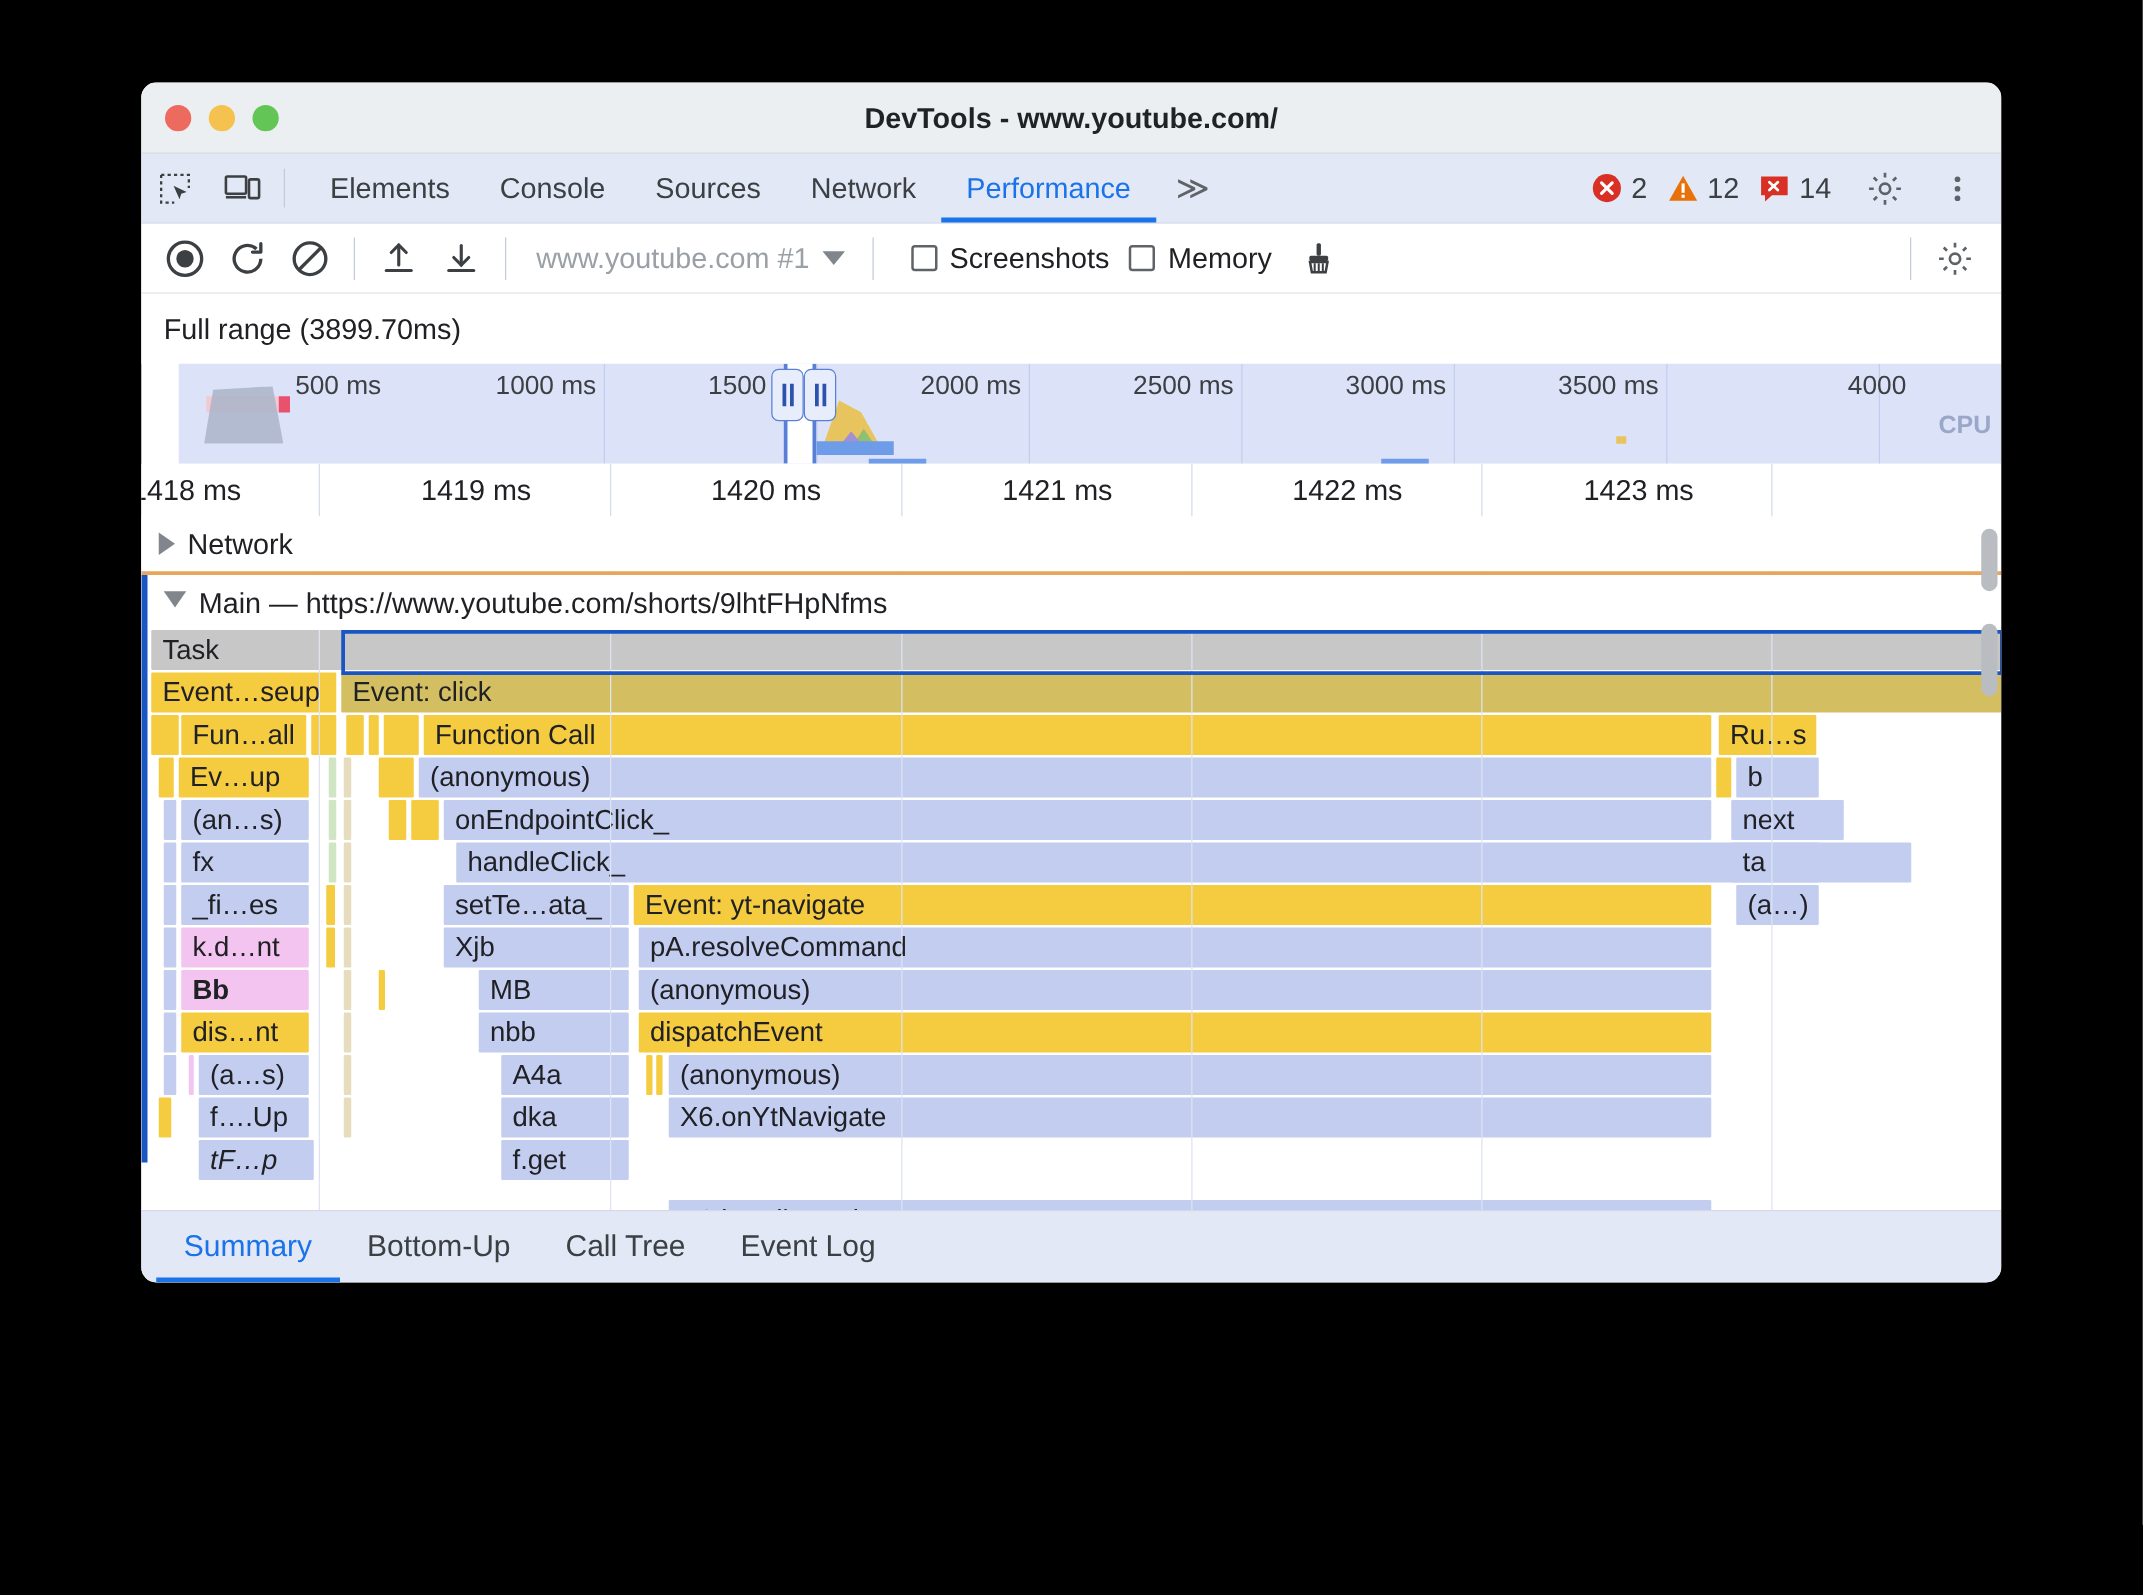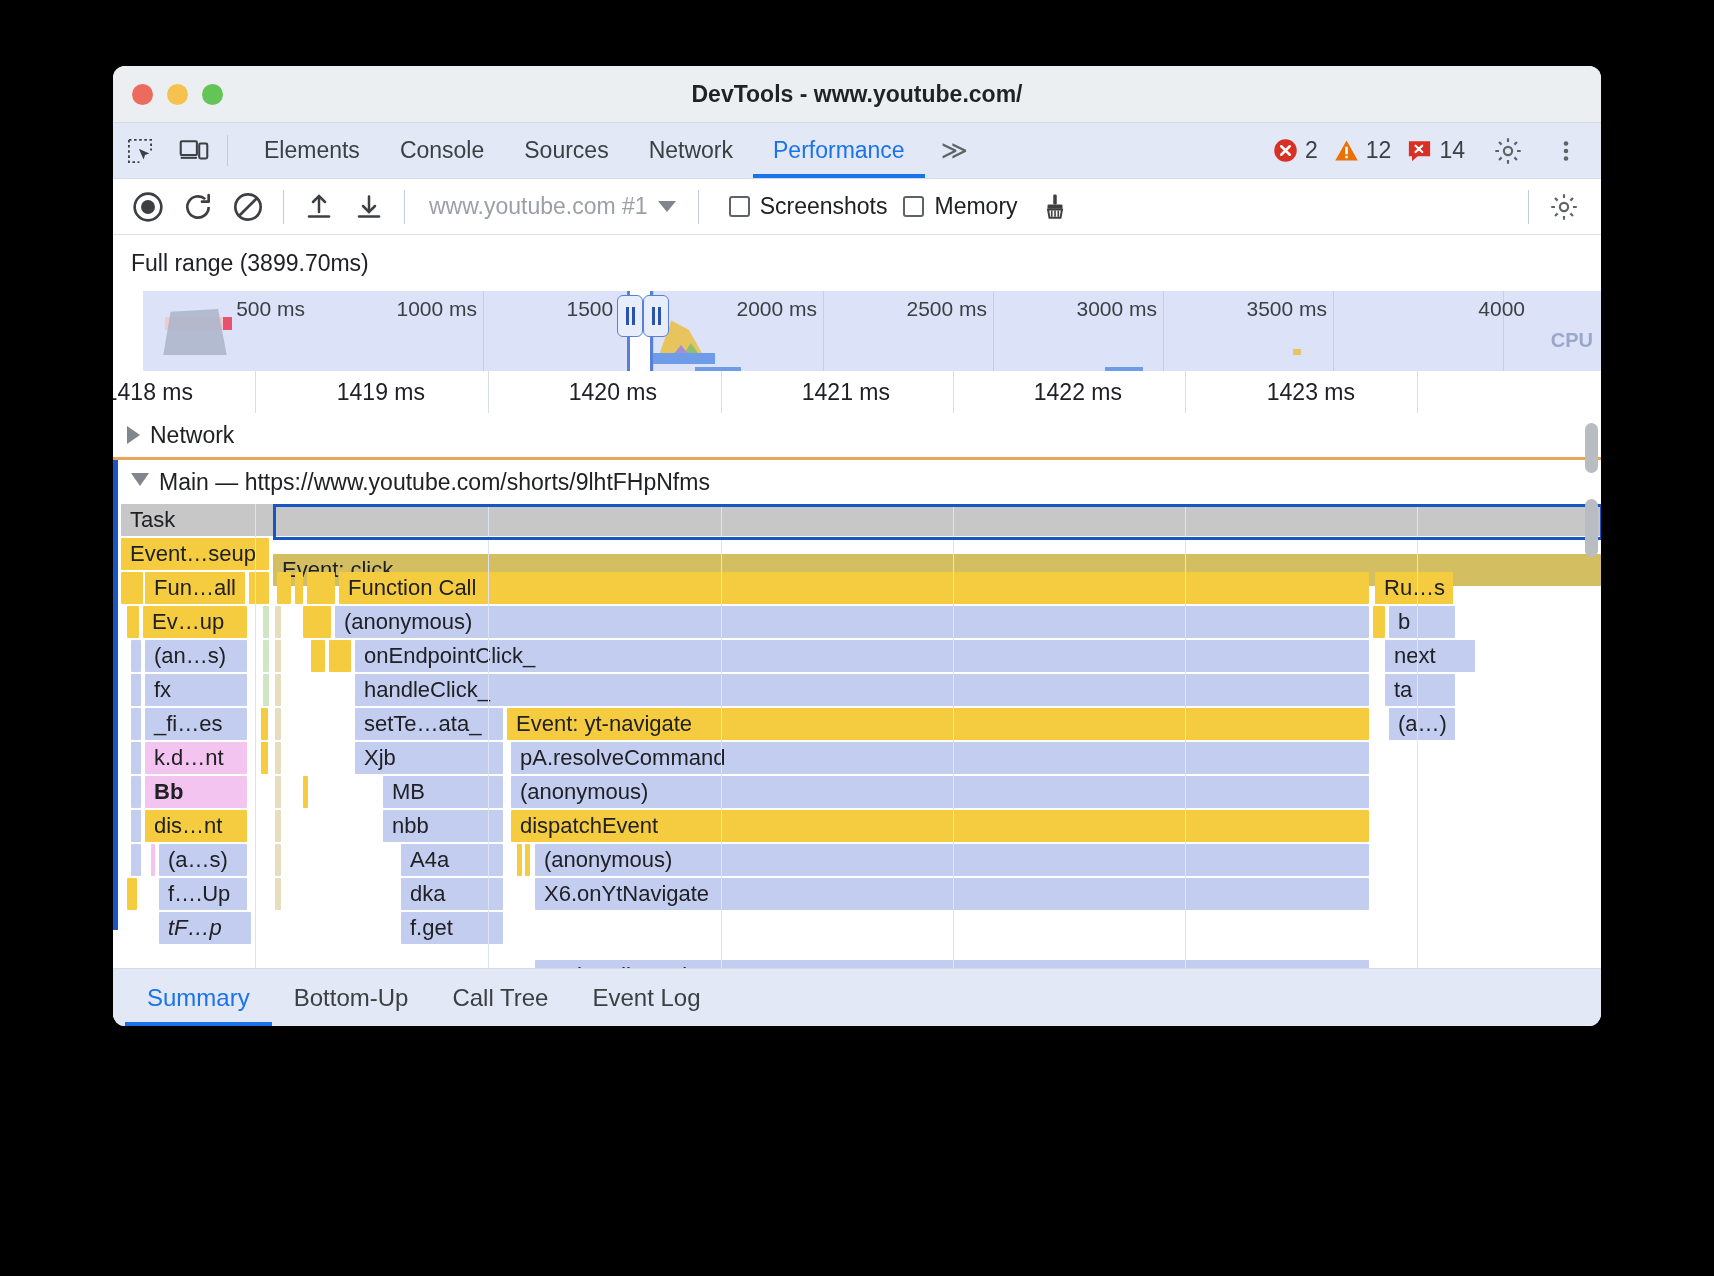--- a/index.html
+++ b/index.html
@@ -452,21 +452,21 @@
         <span class="tri"></span>
         <span>Main — https://www.youtube.com/shorts/9lhtFHpNfms</span>
       </div>
 
       <div id="rows">
           <div class="frow">
             <div class="fbar task" style="left: 8px; width: 1480px;">Task</div>
           </div>
           <div class="frow">
             <div class="fbar yellow" style="left: 8px; width: 148px;">Event…seup</div>
-            <div class="fbar yellow-dim" style="left: 160px; width: 1328px; margin-top: 16px;">Event: click</div>
+            <div class="fbar yellow-dim" style="left: 160px; width: 1328px;">Event: click</div>
           </div>
           <div class="frow">
             <div class="fbar yellow noLabel" style="left: 8px; width: 22px;"></div>
             <div class="fbar yellow" style="left: 32px; width: 100px;">Fun…all</div>
             <div class="fbar yellow noLabel" style="left: 136px; width: 20px;"></div>
             <div class="fbar yellow noLabel" style="left: 164px; width: 14px;"></div>
             <div class="fbar yellow noLabel" style="left: 182px; width: 8px;"></div>
             <div class="fbar yellow noLabel" style="left: 194px; width: 28px;"></div>
             <div class="fbar yellow" style="left: 226px; width: 1030px;">Function Call</div>
             <div class="fbar yellow" style="left: 1262px; width: 78px;">Ru…s</div>
@@ -489,21 +489,21 @@
             <div class="fbar yellow noLabel" style="left: 198px; width: 14px;"></div>
             <div class="fbar yellow noLabel" style="left: 216px; width: 22px;"></div>
             <div class="fbar blue" style="left: 242px; width: 1014px;">onEndpointClick_</div>
             <div class="fbar blue" style="left: 1272px; width: 90px;">next</div>
           </div>
           <div class="frow">
             <div class="fbar blue noLabel" style="left: 18px; width: 10px;"></div>
             <div class="fbar blue" style="left: 32px; width: 102px;">fx</div>
             <div class="fbar green noLabel" style="left: 150px; width: 6px;"></div>
             <div class="fbar cream noLabel" style="left: 162px; width: 6px;"></div>
-            <div class="fbar blue" style="left: 242px; width: 1014px;">handleClick_</div>
+            <div class="fbar blue" style="left: 252px; width: 1164px;">handleClick_</div>
             <div class="fbar blue" style="left: 1272px; width: 70px;">ta</div>
           </div>
           <div class="frow">
             <div class="fbar blue noLabel" style="left: 18px; width: 10px;"></div>
             <div class="fbar blue" style="left: 32px; width: 102px;">_fi…es</div>
             <div class="fbar yellow noLabel" style="left: 148px; width: 7px;"></div>
             <div class="fbar cream noLabel" style="left: 162px; width: 6px;"></div>
             <div class="fbar blue" style="left: 242px; width: 148px;">setTe…ata_</div>
             <div class="fbar yellow" style="left: 394px; width: 862px;">Event: yt-navigate</div>
             <div class="fbar blue" style="left: 1276px; width: 66px;">(a…)</div>

